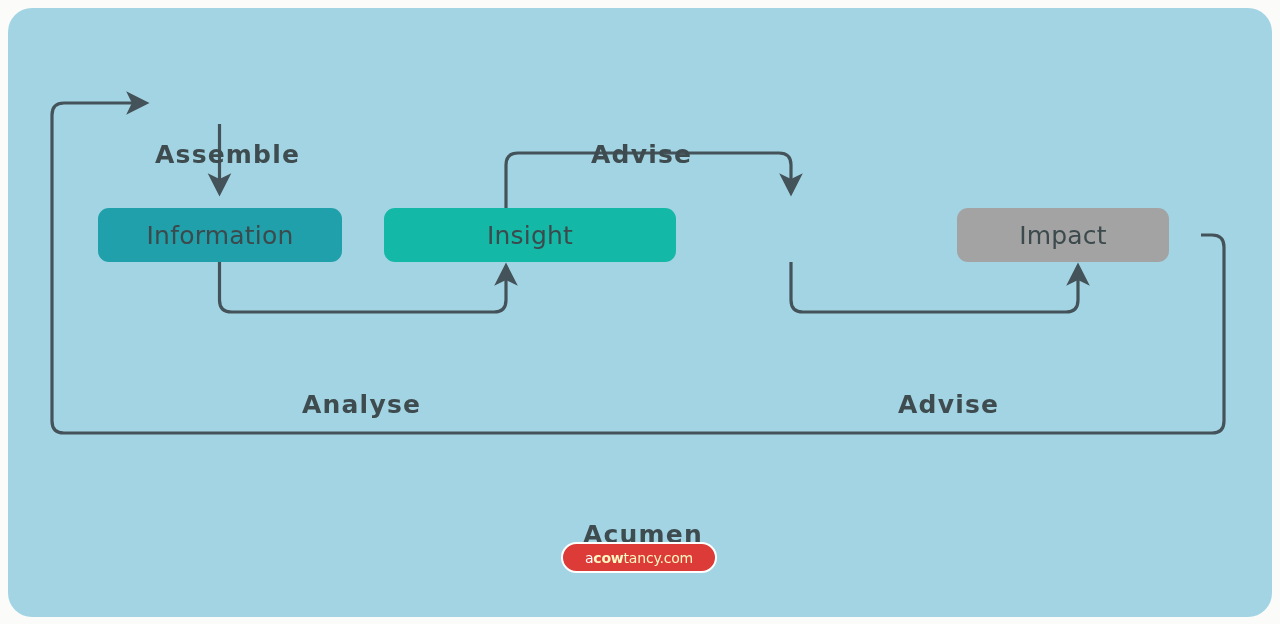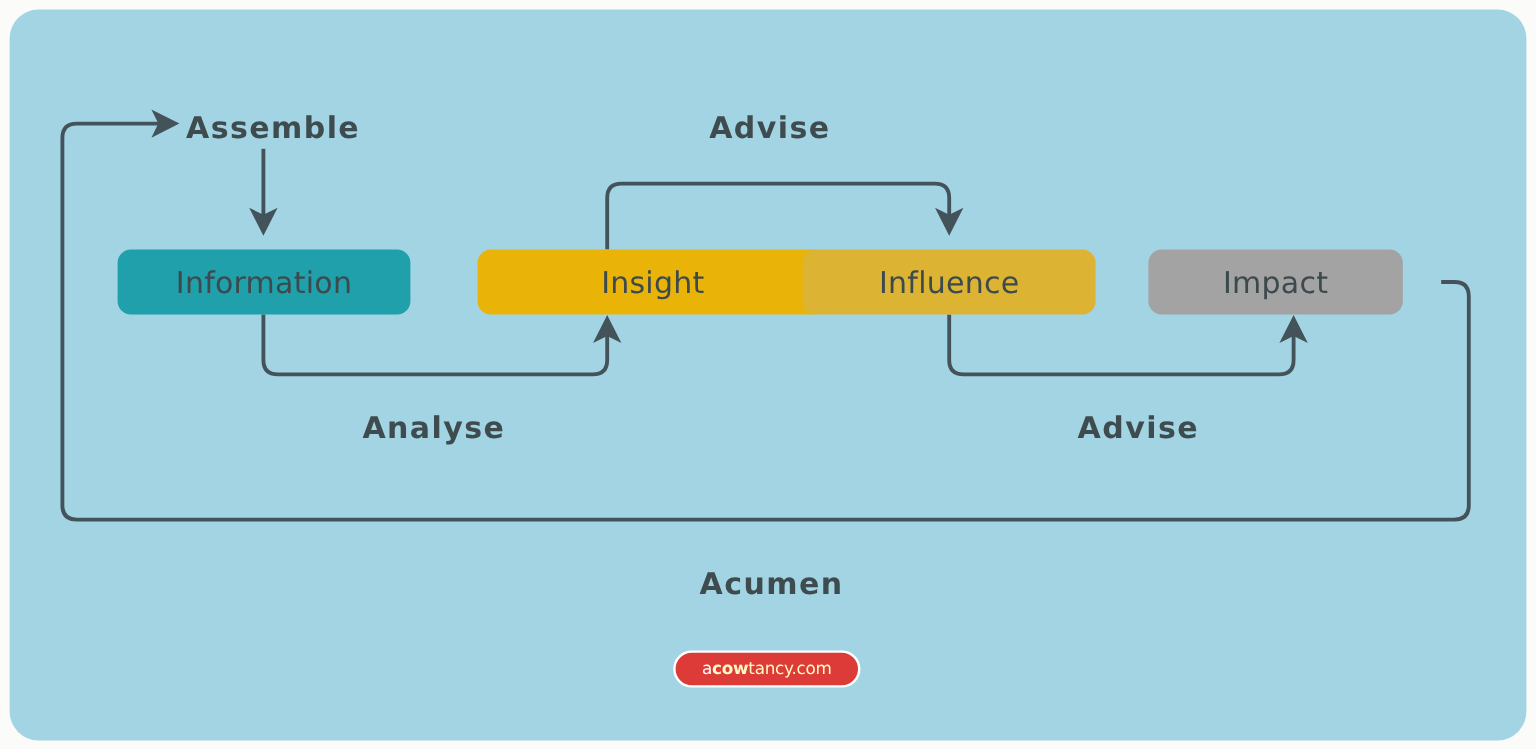--- a/index.html
+++ b/index.html
@@ -41,32 +41,33 @@
     border-radius: 11px;
     display: flex;
     align-items: center;
     justify-content: center;
     font-family: "DejaVu Sans", sans-serif;
     font-size: 25px;
     color: #3d4a4d;
     letter-spacing: 0.2px;
   }
   #node-information { left: 98px;  top: 208px; width: 244px; background: #1fa0aa; }
-  #node-insight     { left: 384px; top: 208px; width: 292px; background: #eab308; margin-left: 14px; }
+  #node-insight     { left: 384px; top: 208px; width: 292px; background: #14b8a6; }
   #node-influence   { left: 669px; top: 208px; width: 244px; background: #ddb334; }
   #node-impact      { left: 957px; top: 208px; width: 212px; background: #a3a3a3; }
 
   .phase {
     position: absolute;
     font-family: "DejaVu Sans", sans-serif;
     font-weight: bold;
     font-size: 25px;
     color: #3f4c4f;
     letter-spacing: 1.2px;
     white-space: nowrap;
+    margin-top: 48px;
   }
   #phase-assemble { left: 155px; top: 92px; }
   #phase-advise   { left: 591px; top: 92px; }
   #phase-analyse  { left: 302px; top: 342px; }
   #phase-apply    { left: 898px; top: 342px; }
   #phase-acumen   { left: 583px; top: 472px; }
 
   .watermark {
     position: absolute;
     left: 561px;
@@ -117,23 +118,20 @@
   </svg>
 
   <div class="node" id="node-information">
     <span>Information</span>
   </div>
 
   <div class="node" id="node-insight">
     <span>Insight</span>
   </div>
 
-  <div class="node" id="node-influence">
-    <span>Influence</span>
-  </div>
 
   <div class="node" id="node-impact">
     <span>Impact</span>
   </div>
 
   <div class="phase" id="phase-assemble">Assemble</div>
 
   <div class="phase" id="phase-advise">Advise</div>
 
   <div class="phase" id="phase-analyse">Analyse</div>

